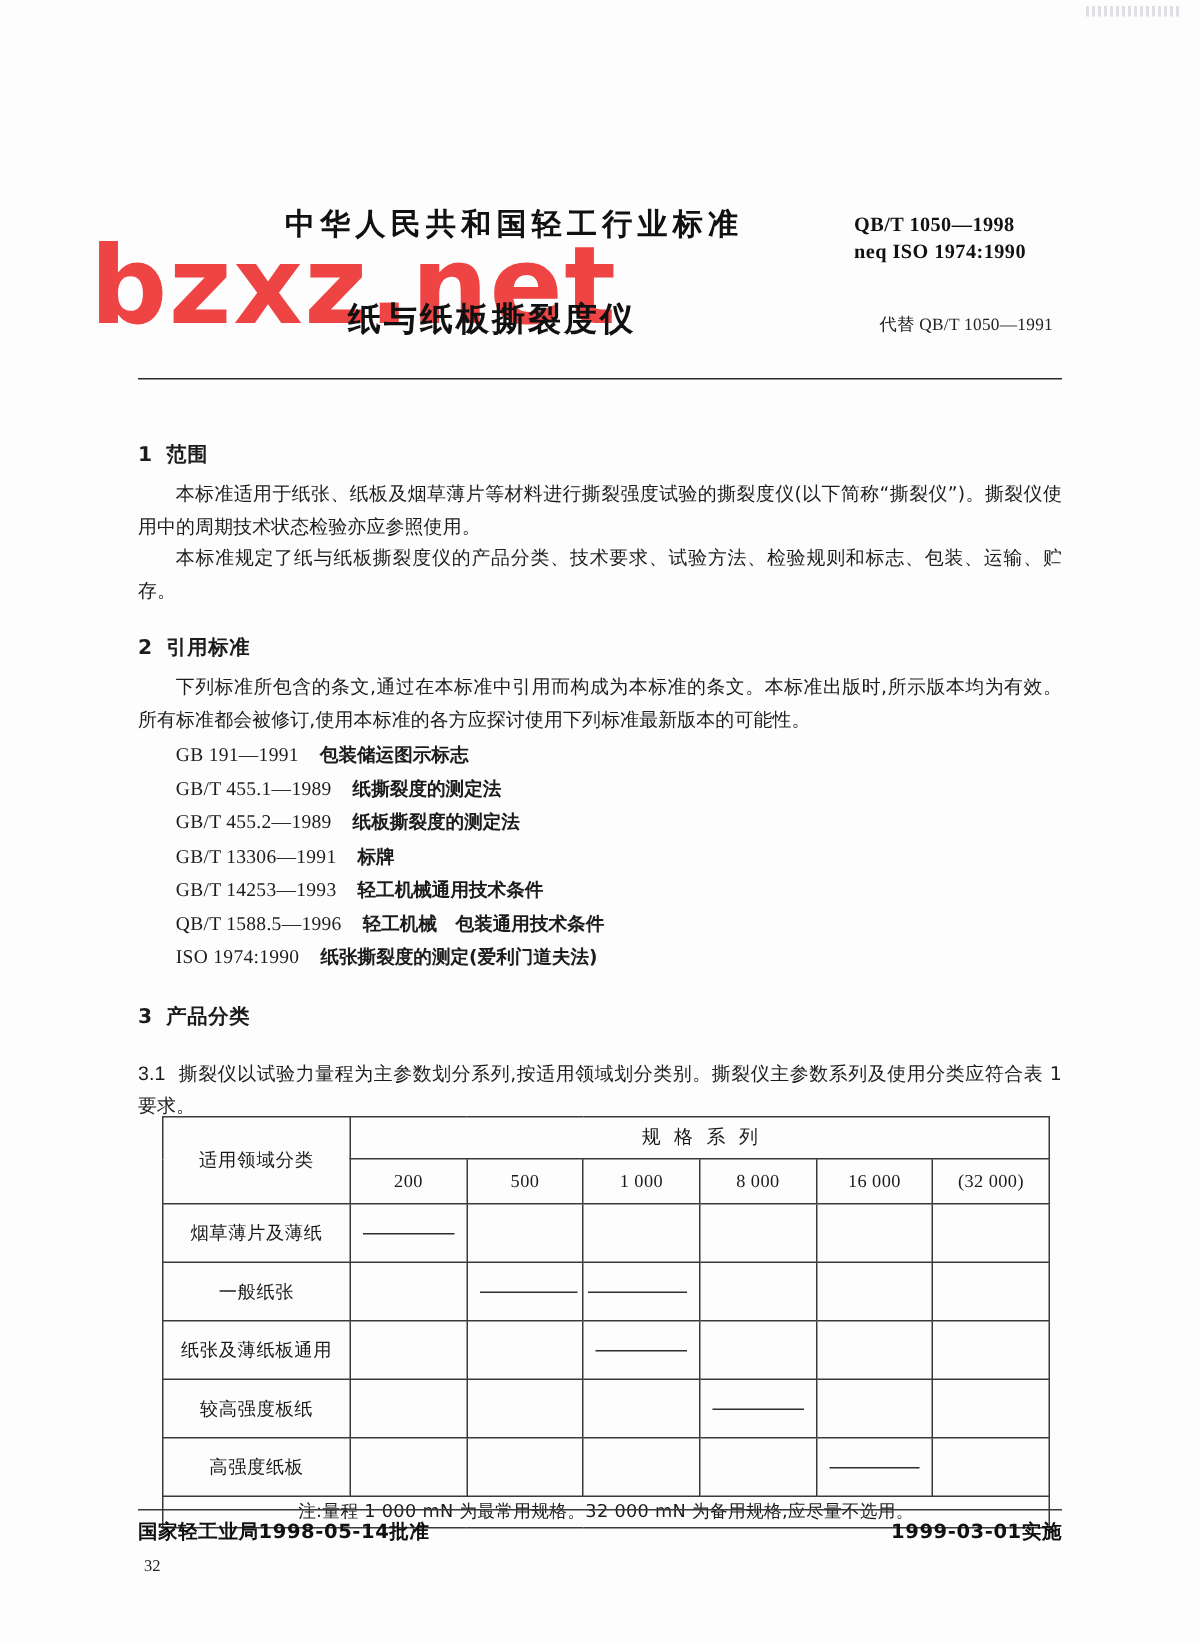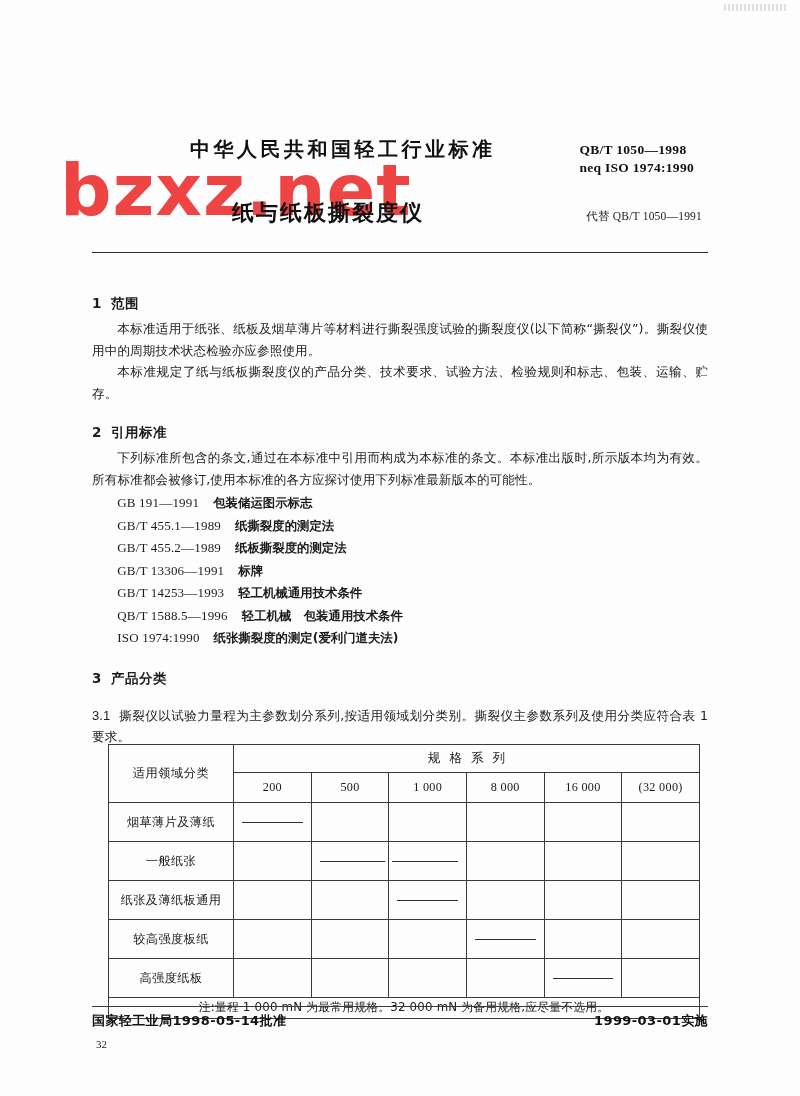--- a/index.html
+++ b/index.html
@@ -76,21 +76,21 @@
     font-weight: 700;
     font-size: 20px;
     letter-spacing: 3.5px;
     color: #111;
     margin-left: 98px;
   }
   .mast-codes {
     text-align: left;
     font-family: "Liberation Serif", serif;
     padding-top: 6px;
-    margin-right: 14px;
+    margin-right: 24px;
   }
   .mast-code-1 {
     font-weight: 700;
     font-size: 13.5px;
     letter-spacing: .3px;
     white-space: nowrap;
     color: #111;
   }
   .mast-code-2 {
     font-weight: 700;

